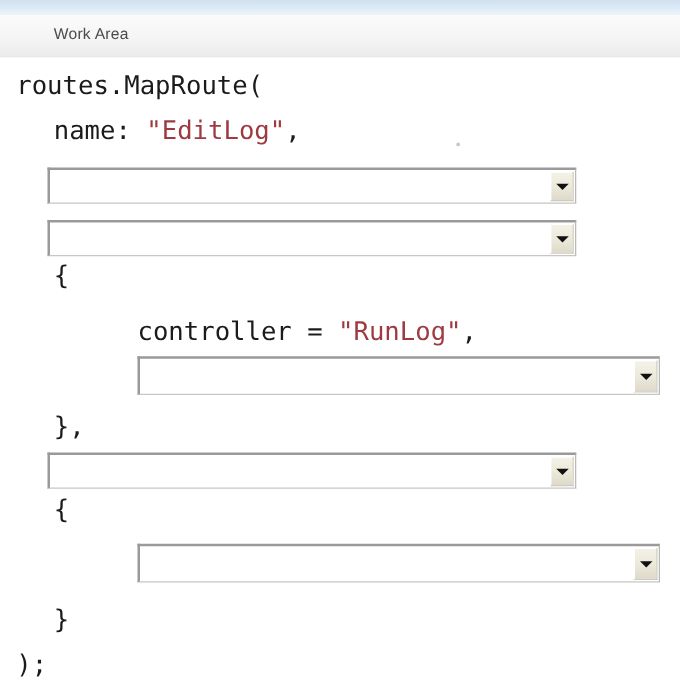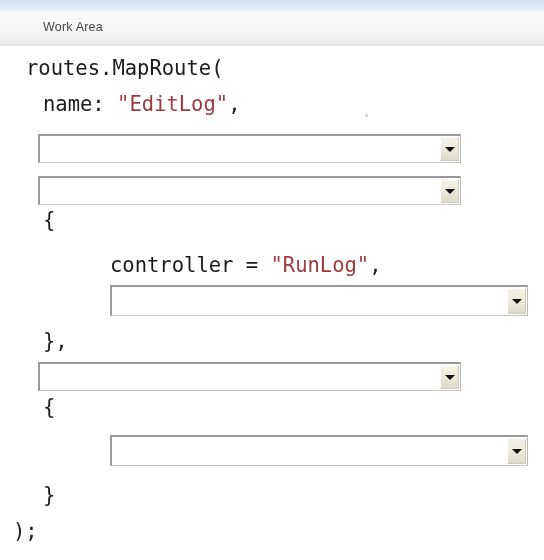--- a/index.html
+++ b/index.html
@@ -117,21 +117,21 @@
 <body>
 
 <div id="screen">
 
   <div class="top-strip"></div>
   <div class="header-band"></div>
   <div class="header-title">Work Area</div>
 
   <div class="code-area">
 
-    <div class="code-line" style="left:26px; top:12px;">routes.MapRoute(</div>
+    <div class="code-line" style="left:13px; top:12px;">routes.MapRoute(</div>
 
     <div class="code-line" style="left:43px; top:48px;"><span>name: </span><span class="tok-str">"EditLog"</span><span>,</span></div>
 
     <div class="speck" style="left:365px; top:68px;"></div>
 
     <div class="combo" style="left:38px; top:88px; width:423px; height:29px;">
       <span class="combo-value" title=""></span>
       <span class="combo-btn">
         <span class="combo-arrow"></span>
       </span>

